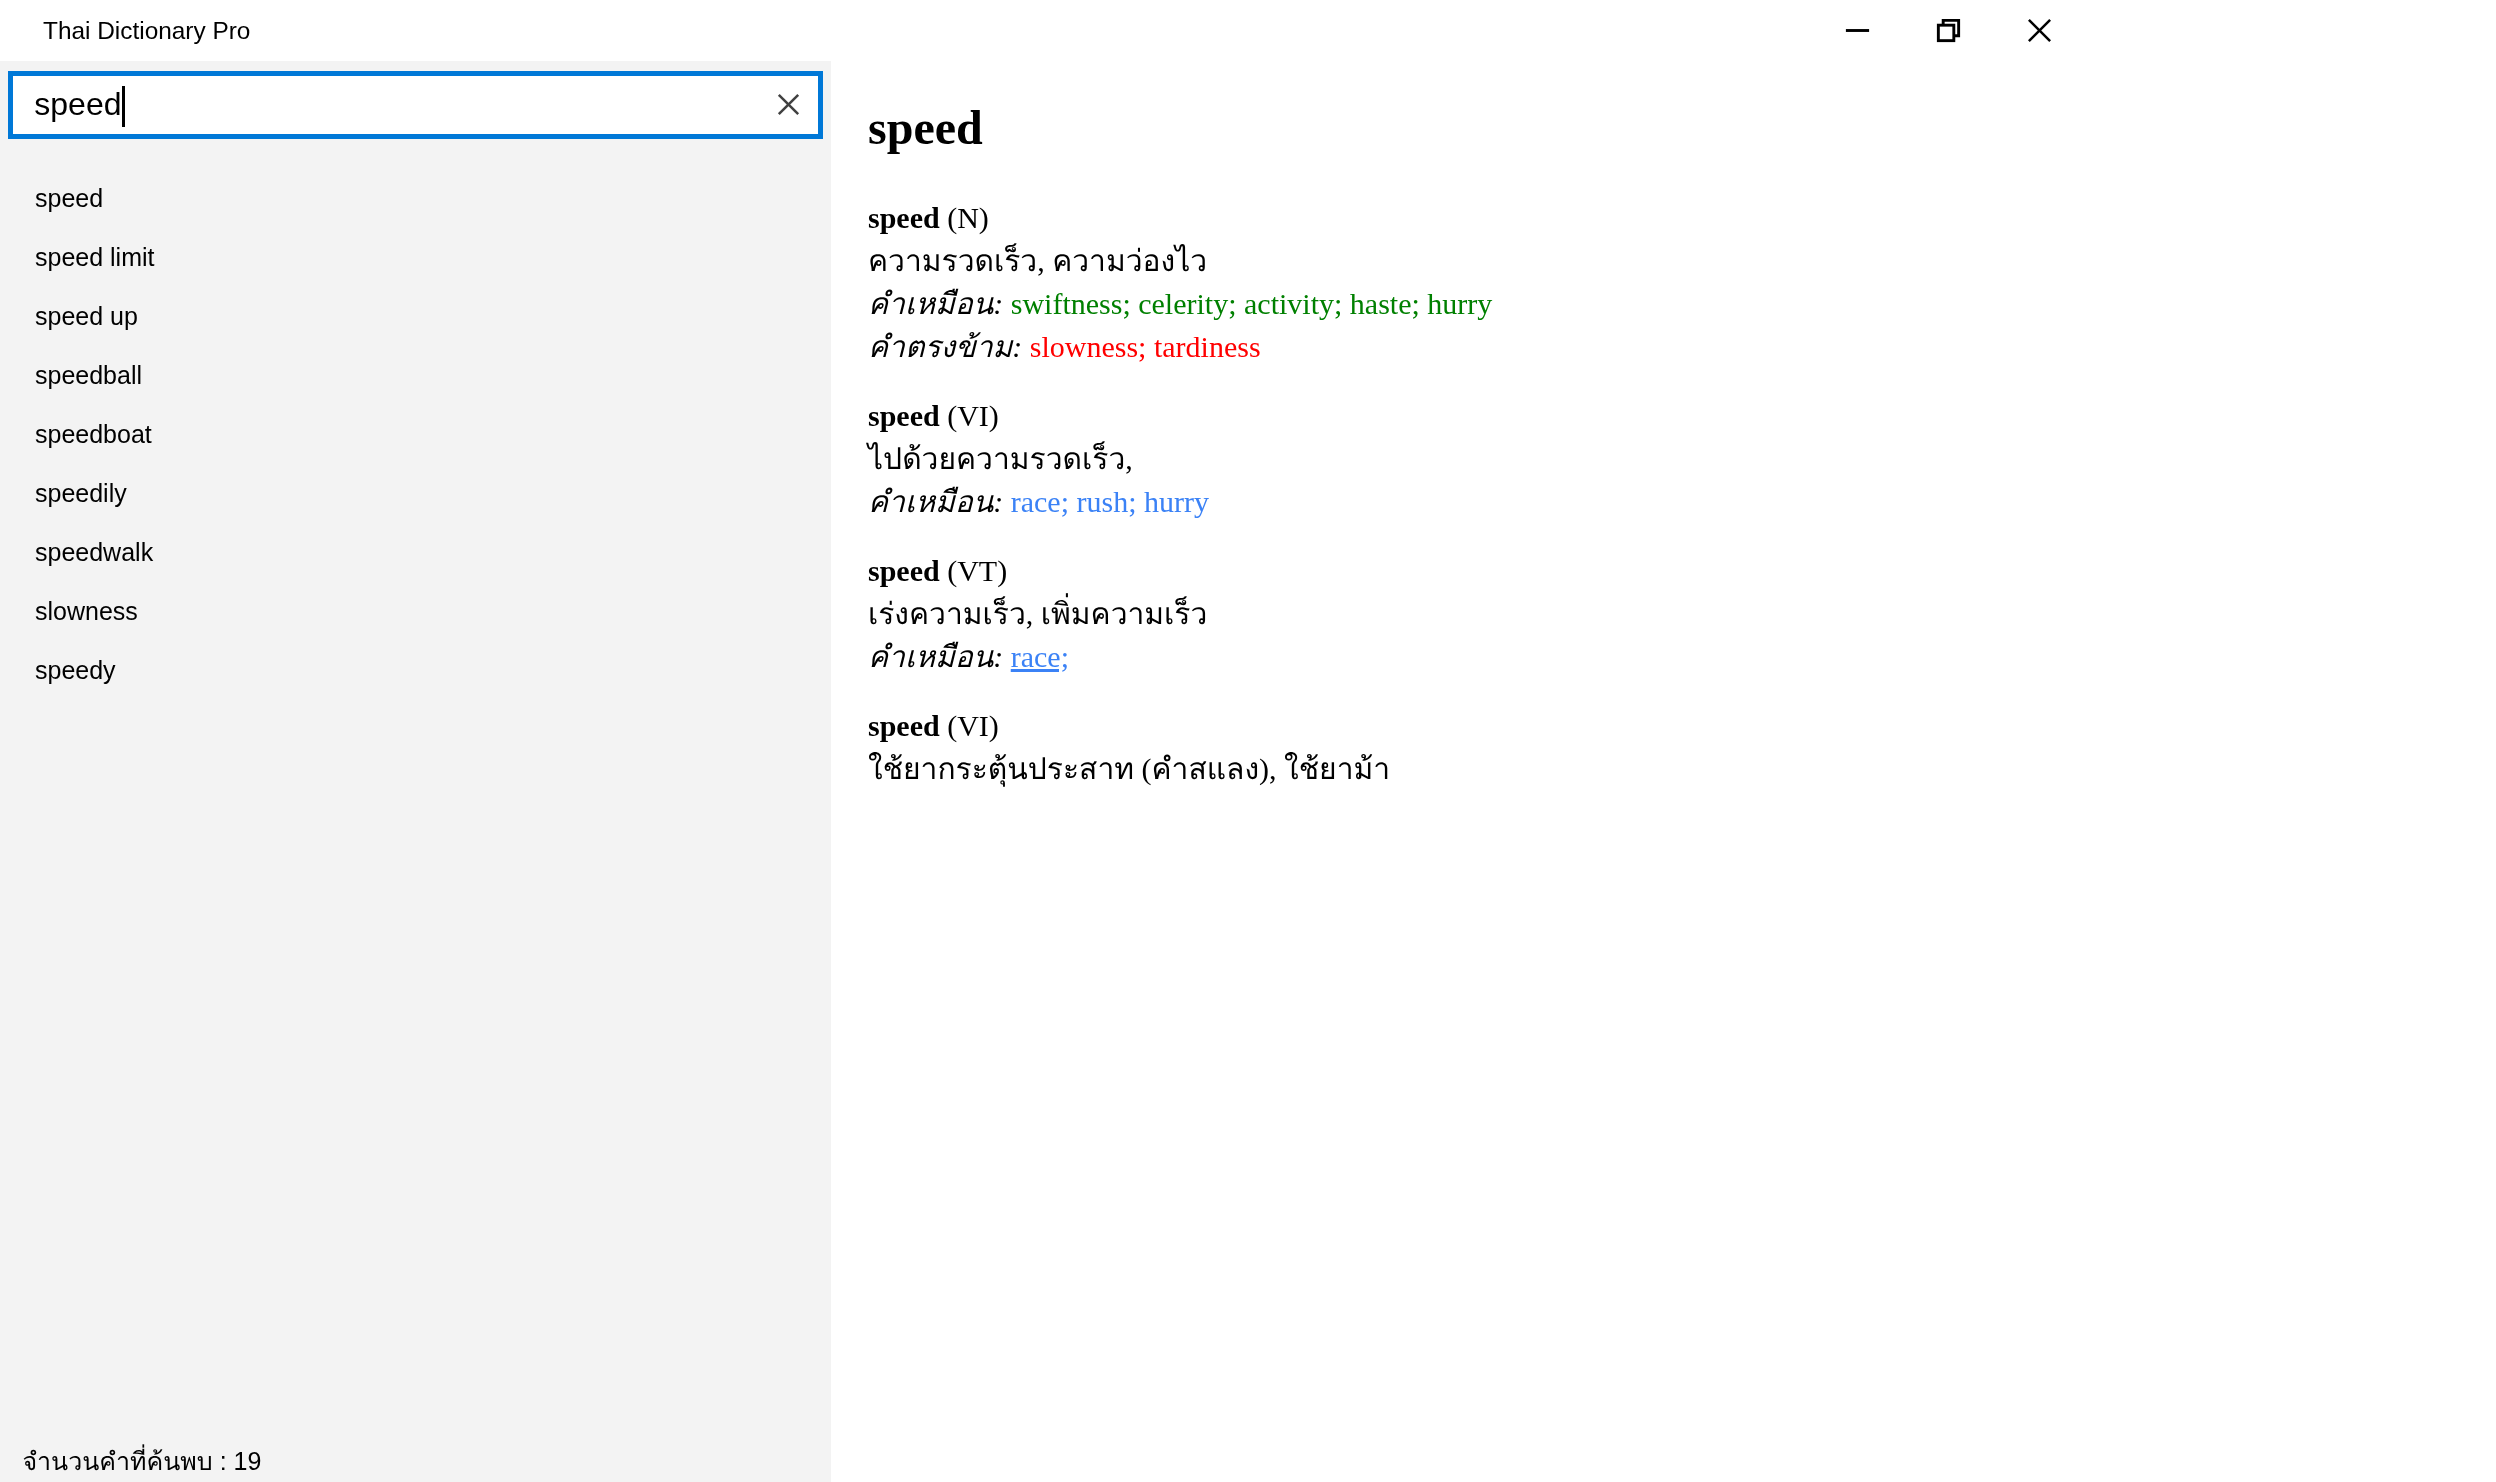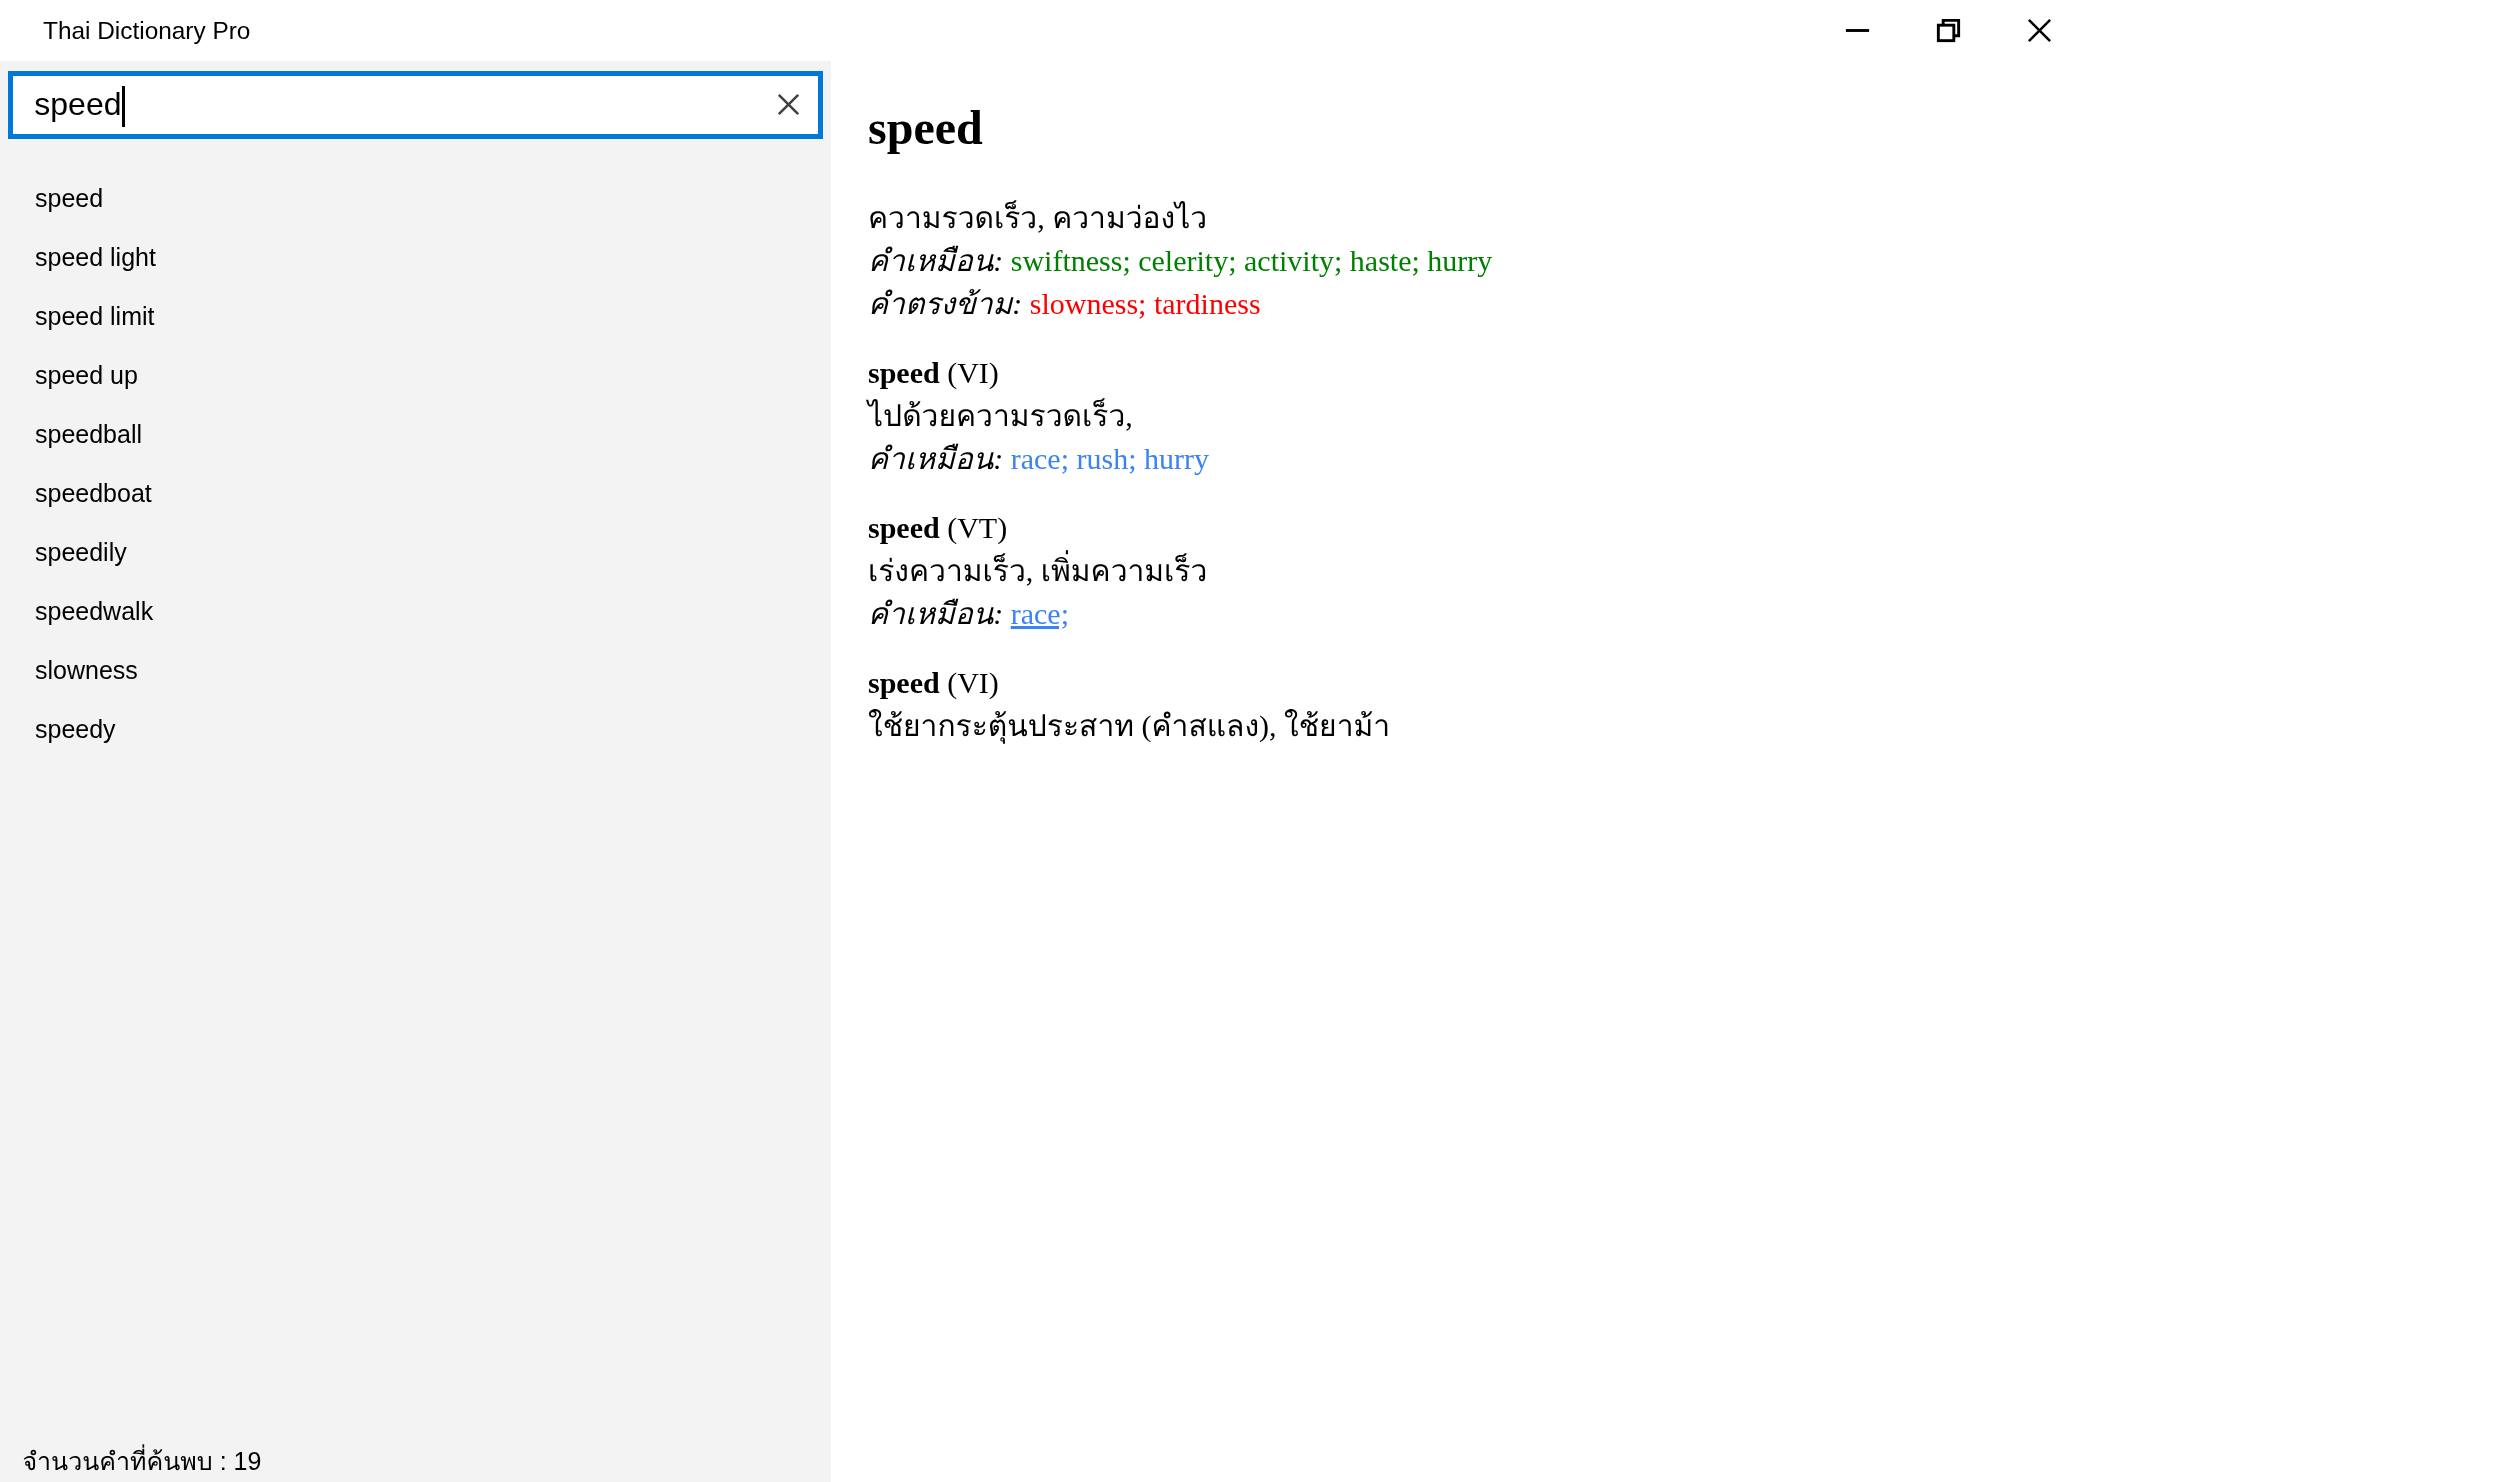--- a/index.html
+++ b/index.html
@@ -146,38 +146,41 @@
       <button class="clear-btn">
         <svg width="33" height="33" viewBox="0 0 34 34">
           <line x1="7" y1="7" x2="27" y2="27" stroke="#404040" stroke-width="2.6"></line>
           <line x1="27" y1="7" x2="7" y2="27" stroke="#404040" stroke-width="2.6"></line>
         </svg>
       </button>
     </div>
 
     <ul class="results" id="results-list">
         <li class="result-item">speed</li>
-        <li class="result-item">speed light</li>
         <li class="result-item">speed limit</li>
         <li class="result-item">speed up</li>
         <li class="result-item">speedball</li>
         <li class="result-item">speedboat</li>
         <li class="result-item">speedily</li>
         <li class="result-item">speedwalk</li>
         <li class="result-item">slowness</li>
         <li class="result-item">speedy</li>
       </ul>
 
     <div class="status">จำนวนคำที่ค้นพบ : 19</div>
   </div>
 
   <div class="content">
     <h1 class="headword">speed</h1>
     <div class="sense-list" id="sense-list">
         <div class="sense">
+    <div class="sense-header">
+      <span class="sense-word">speed</span>
+      <span class="sense-pos"> (N)</span>
+    </div>
     <div class="sense-def">ความรวดเร็ว, ความว่องไว</div>
   <div class="relation-line">
     <span class="relation-label">คำเหมือน:</span>
     <span class="relation-words" style="color: rgb(0, 128, 0);"> swiftness; celerity; activity; haste; hurry</span>
   </div>
           <div class="relation-line">
     <span class="relation-label">คำตรงข้าม:</span>
     <span class="relation-words" style="color: rgb(255, 0, 0); margin-top: 20px;"> slowness; tardiness</span>
   </div>
         </div>

